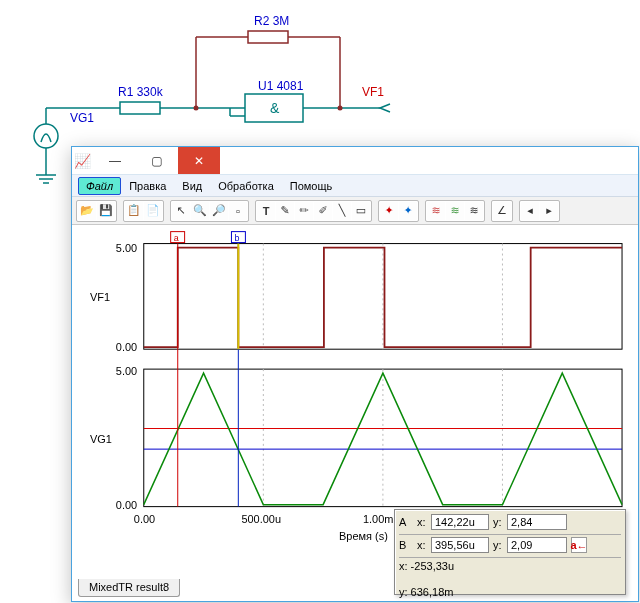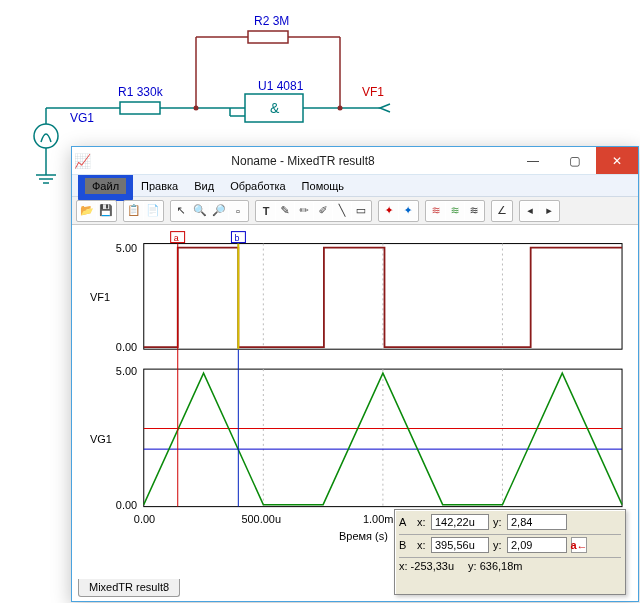--- a/index.html
+++ b/index.html
@@ -28,21 +28,21 @@
   .titlebar .ttext { flex: 1; text-align: center; font-size: 12px; }
   .win-ctrls { display: flex; height: 100%; }
   .win-btn { width: 42px; display:flex; align-items:center; justify-content:center; color:#333; }
   .win-btn.close { background:#d9432f; color:#fff; }
 
   .menubar {
     height: 22px; background: #eef3fb; display:flex; align-items:center; gap:0;
     padding: 0 6px; border-bottom:1px solid #d0dae6;
   }
   .menubar span { padding: 6px 8px; cursor: default; }
-  .menubar span.sel { background:#737373; border:7px solid #1d4ed8; border-radius:2px; padding:2px 7px; }
+  .menubar span.sel { background:#5eead4; border:1px solid #1d4ed8; border-radius:2px; padding:2px 7px;font-style:italic; }
 
   .toolbar {
     height: 28px; background:#f2f2f2; border-bottom:1px solid #c9c9c9;
     display:flex; align-items:center; padding: 0 4px;
   }
   .tb-grp { display:flex; gap:1px; margin-right:6px; border:1px solid #bbb; border-radius:2px; padding:1px; background:#fff;}
   .tb-btn {
     width: 18px; height: 18px; display:flex; align-items:center; justify-content:center;
     font-size:11px; color:#333; background:#fdfdfd;
   }
@@ -67,21 +67,21 @@
     background:#ece9d8; border:1px solid #888; box-shadow:1px 1px 0 #fff inset, 2px 2px 4px rgba(0,0,0,.2);
     padding:4px; font-size:11px;
   }
   .mb-row { display:flex; align-items:center; gap:4px; margin-bottom:4px;}
   .mb-row .lbl { width:14px; }
   .mb-row .sub { width:10px; }
   .mb-in { border:1px solid #888; background:#ffffff; height:16px; padding:0 3px; font-size:11px; font-family:inherit;}
   .mb-in.x { width:58px; }
   .mb-in.y { width:60px; }
   .mb-hr { border-top:1px solid #aaa; margin:2px 0; }
-  .mb-diff { display:flex; gap:14px; font-size:11px;}
+  .mb-diff { display:flex; gap:14px; font-size:11px;flex-direction:column;}
   .mb-ar { width:16px; height:16px; border:1px solid #999; background:#fff; display:flex; align-items:center; justify-content:center; color:#c00; font-weight:bold; font-size:11px;}
 
   .tab-strip {
     position:absolute; left:6px; bottom:4px; height:18px; display:flex;
   }
   .tab {
     padding:2px 10px 0 10px; border:1px solid #9a9a9a; border-top:none; background:#f0f0f0;
     font-size:11px; border-radius:0 0 3px 3px;
   }
 </style>
@@ -122,21 +122,20 @@
   <polyline class="wire" points="380,108 390,104 380,108 390,112" stroke="#cc0000" fill="none"></polyline>
   <text class="node-label-red" x="362" y="96">VF1</text>
 
   <circle cx="196" cy="108" r="2.5" fill="#8b2a2a"></circle>
   <circle cx="340" cy="108" r="2.5" fill="#8b2a2a"></circle>
 </svg>
 
 <div class="win">
   <div class="titlebar">
     <div class="ticon">📈</div>
-    <div class="ttext">Noname - MixedTR result8</div>
     <div class="win-ctrls">
       <div class="win-btn">—</div>
       <div class="win-btn">▢</div>
       <div class="win-btn close">✕</div>
     </div>
   </div>
   <div class="menubar">
     <span class="sel">Файл</span>
     <span>Правка</span>
     <span>Вид</span>

